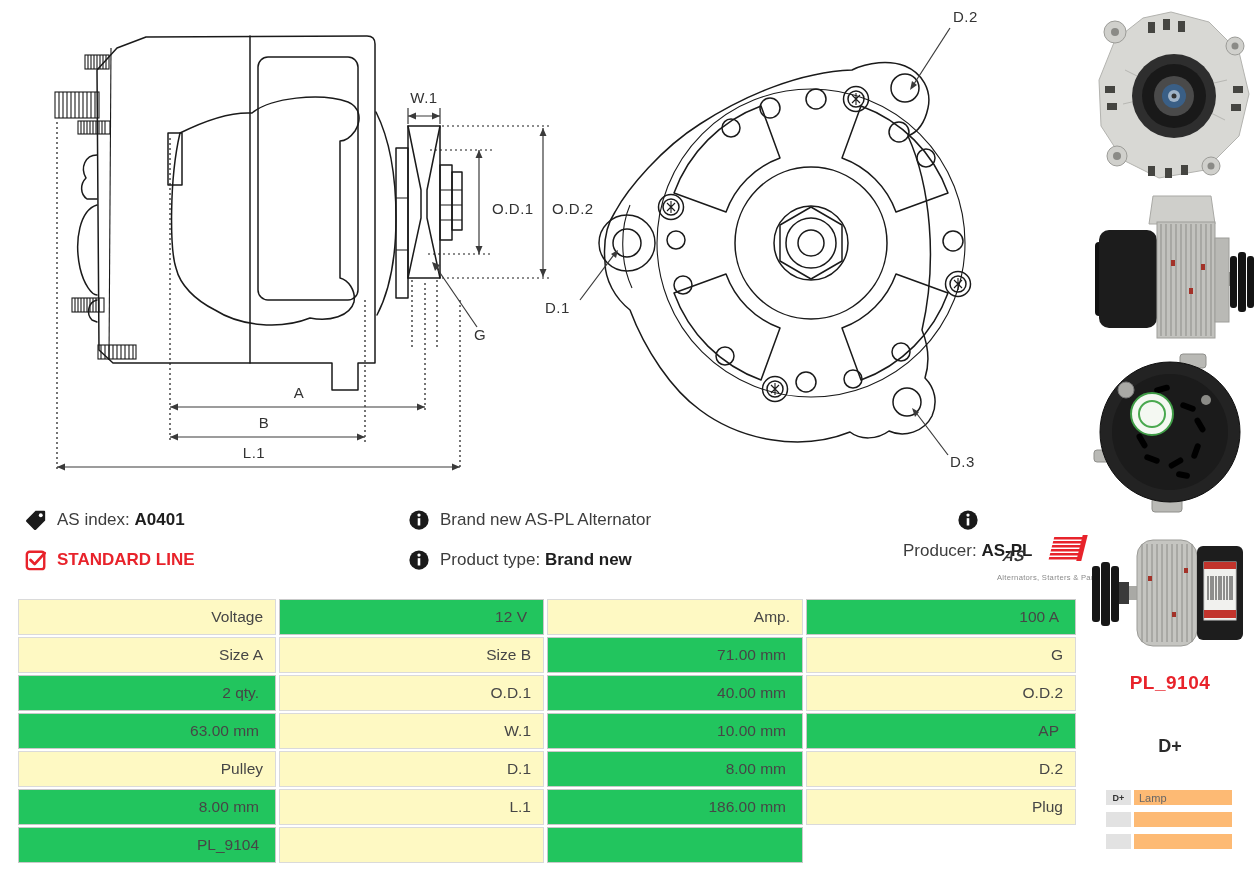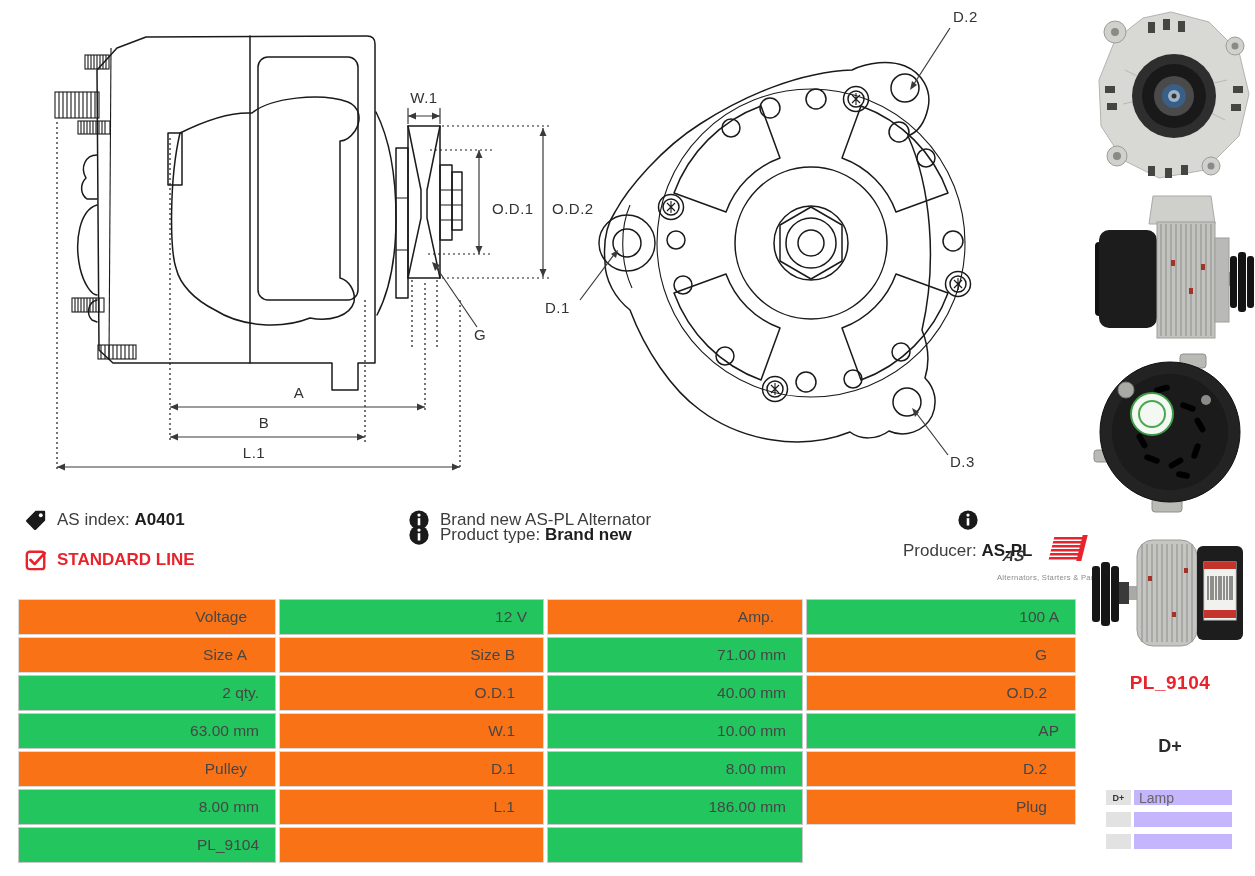--- a/index.html
+++ b/index.html
@@ -22,34 +22,34 @@
   .icon22 { width:22px; height:22px; flex:0 0 22px; }
 
   .as-logo-block { position:absolute; left:997px; top:534px; width:100px; }
   .as-logo-tagline { font-size:7.6px; color:#8a8a8a; letter-spacing:0.3px; margin-top:1px; white-space:nowrap; }
 
   
   .spec-table { position:absolute; left:18px; top:599px; width:1058px;
     display:grid; grid-template-columns:258px 265px 256px 270px; grid-auto-rows:36px;
     row-gap:2px; column-gap:3px; }
   .cell { display:flex; align-items:center; justify-content:flex-end; font-size:15.5px; color:#464646; }
-  .cell.lab { background:#f97316; border:1px solid #dadada; padding-right:28px; }
+  .cell.lab { background:#fef9c3; border:1px solid #dadada; padding-right:12px; }
   .cell.val { background:#22c55e; border:1px solid #c9c9c9; padding-right:16px; }
 
   
   .photo { position:absolute; }
   .plug-code { position:absolute; left:1090px; top:672px; width:160px; text-align:center;
     font-size:19px; font-weight:bold; color:#e8232b; letter-spacing:0.5px; }
   .terminal-mark { position:absolute; left:1090px; top:736px; width:160px; text-align:center;
     font-size:18px; font-weight:bold; color:#2b2b2b; }
   .term-table { position:absolute; left:1106px; top:790px; }
   .term-row { display:flex; gap:3px; margin-bottom:7px; }
   .term-pin { width:25px; height:15px; background:#e2e2e2; font-size:9px; font-weight:bold;
     color:#333; display:flex; align-items:center; justify-content:center; }
-  .term-desc { width:98px; height:15px; background:#c4b5fd; font-size:14px; color:#666;
+  .term-desc { width:98px; height:15px; background:#fdba74; font-size:11px; color:#666;
     display:flex; align-items:center; padding-left:5px; }
 </style>
 </head>
 <body>
 
 <div class="page">
 
   <svg class="drawing-svg" style="left:0;top:0" width="600" height="500" viewBox="0 0 600 500">
 
     <path class="ln" d="M97,70 L117,48 L146,37 L367,36 Q375,36 375,44 L375,363 L358,363 L358,390 L332,390 L332,363 L113,363 L99,350 Z"></path>
@@ -211,21 +211,21 @@
 
   <div class="info-item" style="left:408px;top:509px;">
     <svg class="icon22" viewBox="0 0 24 24">
       <circle cx="12" cy="12" r="10.5" fill="#1a1a1a"></circle>
       <rect x="10.6" y="10" width="2.8" height="8" fill="#fff"></rect>
         <circle cx="12" cy="6.6" r="1.8" fill="#fff"></circle>
     </svg>
     <span>Brand new AS-PL Alternator</span>
   </div>
 
-  <div class="info-item" style="left:408px;top:524px;">
+  <div class="info-item" style="left:408px;top:549px;">
     <svg class="icon22" viewBox="0 0 24 24">
       <circle cx="12" cy="12" r="10.5" fill="#1a1a1a"></circle>
       <rect x="10.6" y="10" width="2.8" height="8" fill="#fff"></rect>
         <circle cx="12" cy="6.6" r="1.8" fill="#fff"></circle>
     </svg>
     <span><span>Product type:</span>&nbsp;<span class="b">Brand new</span></span>
   </div>
 
   <div class="info-item" style="left:903px;top:509px;flex-direction:column;">
     <svg class="icon22" viewBox="0 0 24 24">

